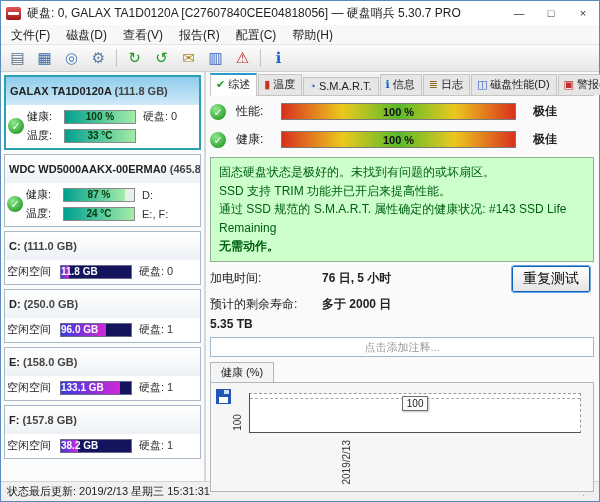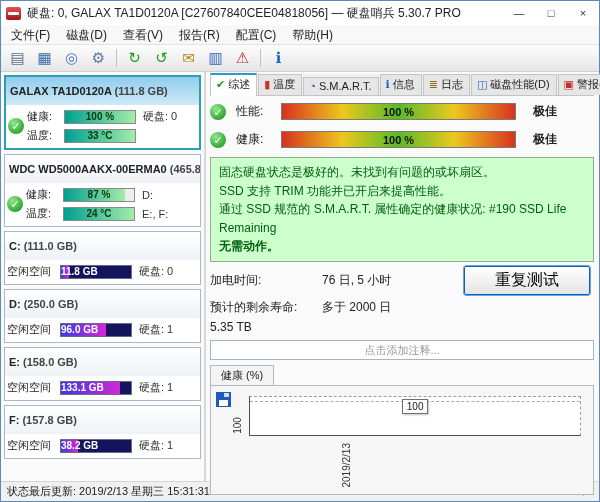--- a/index.html
+++ b/index.html
@@ -59,22 +59,22 @@
   .perf-label { width:38px; }
   .rainbow { width:235px; height:17px; border:1px solid #7a7a7a; position:relative; background:linear-gradient(to right,#d8321e,#ecc81e 26%,#58ba2a 50%,#ecc81e 74%,#d8321e); flex:0 0 auto; }
   .rainbow-text { position:absolute; inset:0; text-align:center; font-size:11px; line-height:16px; font-weight:bold; color:#111; }
   .rating { font-weight:bold; margin-left:10px; }
 
   .statusbox { border:1px solid #8fb08f; background:#ccffcc; color:#006010; padding:5px 8px; margin-top:5px; line-height:1.55; font-size:12px; flex:0 0 auto; }
   .status-line:last-child { font-weight:bold; }
 
   .info-row { display:flex; align-items:center; margin-top:4px; flex:0 0 auto; }
   .info-label { width:112px; flex:0 0 auto; }
-  .info-value { font-weight:normal; }
-  .retest-btn { margin-left:auto; margin-right:4px; border:1px solid #0a5fbf; outline:1px solid #6aa6df; background:linear-gradient(#ffffff,#e4e4e4); padding:3px 30px; font-size:16px; border-radius:2px; }
+  .info-value { font-weight:bold; }
+  .retest-btn { margin-left:auto; margin-right:4px; border:1px solid #0a5fbf; outline:1px solid #6aa6df; background:linear-gradient(#ffffff,#e4e4e4); padding:3px 10px; font-size:14px; border-radius:2px; }
 
   .comment-input { margin-top:6px; height:20px; border:1px solid #9fb6cd; padding:0 5px; font-size:11px; color:#444; width:100%; font-family:inherit; flex:0 0 auto; background:#fff;text-align:center; }
   .comment-input::placeholder { color:#999; }
 
   .chart-section { margin-top:5px; flex:1 1 auto; display:flex; flex-direction:column; min-height:0; }
   .chart-tab { width:fit-content; border:1px solid #b0b8c0; border-bottom:none; background:#f4f4f4; padding:2px 10px; font-size:11px; flex:0 0 auto; }
   .chart-panel { border:1px solid #b0b8c0; flex:1 1 auto; position:relative; background:#f6f6f6; min-height:110px; }
   .save-icon { position:absolute; left:5px; top:6px; width:15px; height:15px; background:#2256b8; }
   .save-icon::before { content:""; position:absolute; left:3px; bottom:1px; width:9px; height:6px; background:#fff; }
   .save-icon::after { content:""; position:absolute; right:2px; top:1px; width:5px; height:4px; background:#cfe0f4; }
@@ -332,21 +332,21 @@
         <span class="perf-label">健康:</span>
         <div class="rainbow">
           <div class="rainbow-text">100 %</div>
         </div>
         <span class="rating">极佳</span>
       </div>
 
       <div class="statusbox">
         <div class="status-line">固态硬盘状态是极好的。未找到有问题的或坏扇区。</div>
         <div class="status-line">SSD 支持 TRIM 功能并已开启来提高性能。</div>
-        <div class="status-line">通过 SSD 规范的 S.M.A.R.T. 属性确定的健康状况:  #190 SSD Life Remaining</div>
+        <div class="status-line">通过 SSD 规范的 S.M.A.R.T. 属性确定的健康状况:  #143 SSD Life Remaining</div>
         <div class="status-line">无需动作。</div>
       </div>
 
       <div class="info-row">
         <span class="info-label">加电时间:</span>
         <span class="info-value">76 日, 5 小时</span>
         <button class="retest-btn">重复测试</button>
       </div>
       <div class="info-row">
         <span class="info-label">预计的剩余寿命:</span>

